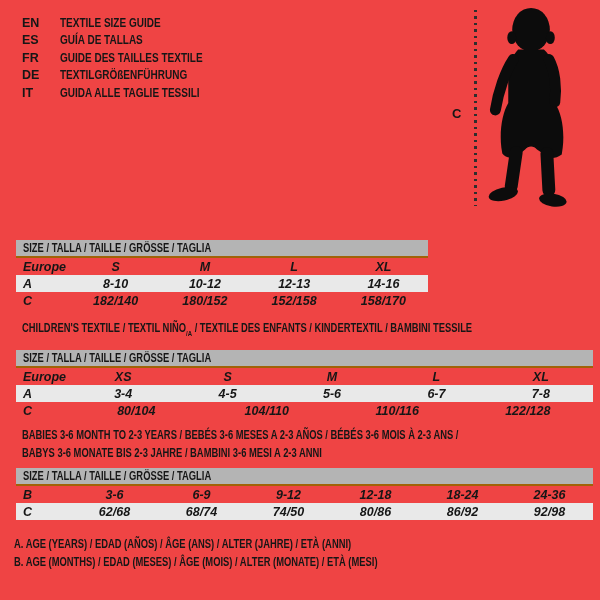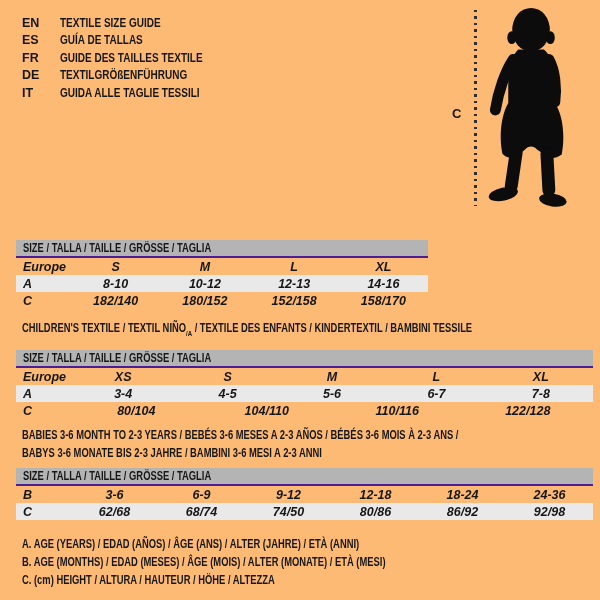--- a/index.html
+++ b/index.html
@@ -1,17 +1,17 @@
 <!DOCTYPE html>
 <html><head>
 <meta charset="utf-8">
 <style>
   html,body{margin:0;padding:0;background:#fff;}
   .canvas{
-    position:relative;width:600px;height:600px;background:#fdba74;overflow:hidden;
+    position:relative;width:600px;height:600px;background:#ef4444;overflow:hidden;
     font-family:"Liberation Sans",sans-serif;font-weight:bold;color:#161616;
     -webkit-font-smoothing:antialiased;
   }
   
   .cond{display:inline-block;transform:scaleX(0.75);transform-origin:0 50%;white-space:nowrap;}
   .cond-wide{display:inline-block;transform:scaleX(0.8);transform-origin:0 50%;white-space:nowrap;}
 
   
   .lang-list{position:absolute;left:22px;top:14px;}
   .lang-row{display:flex;height:17.5px;align-items:center;font-size:12.5px;}
@@ -31,31 +31,31 @@
   .titles-junior{top:213px;}
   .titles-children{top:319px;}
   .titles-babies{top:426px;}
 
   
   .table{position:absolute;left:16px;}
   .table-junior{top:240px;width:412px;}
   .table-children{top:350px;width:577px;}
   .table-babies{top:468px;width:577px;}
   .size-bar{
-    height:16px;background:#b4b4b4;border-bottom:2px solid #4c1d95;
+    height:16px;background:#b4b4b4;border-bottom:2px solid #a16207;
     display:flex;align-items:center;padding-left:7px;font-size:12.5px;
   }
   .trow{display:flex;height:17px;align-items:center;font-size:12.5px;font-style:italic;}
   .trow.shaded{background:#e9e9e9;}
   .tlabel{width:48px;padding-left:7px;text-align:left;}
   .tcell{flex:1;text-align:center;}
   .sub{font-size:8px;vertical-align:sub;}
 
   
-  .legend{position:absolute;left:22px;top:535px;font-size:12.5px;}
+  .legend{position:absolute;left:14px;top:535px;font-size:12.5px;}
   .legend-line{height:18px;line-height:18px;white-space:nowrap;}
 </style>
 </head>
 <body>
 
 <div class="canvas">
 
   <div class="lang-list">
       <div class="lang-row">
         <span class="lang-code">EN</span>
@@ -183,16 +183,15 @@
         <span class="tcell">74/50</span>
         <span class="tcell">80/86</span>
         <span class="tcell">86/92</span>
         <span class="tcell">92/98</span>
       </div>
     </div>
 
   <div class="legend">
       <div class="legend-line"><span class="cond">A. AGE (YEARS) / EDAD (AÑOS) / ÂGE (ANS) / ALTER (JAHRE) / ETÀ (ANNI)</span></div>
       <div class="legend-line"><span class="cond">B. AGE (MONTHS) / EDAD (MESES) / ÂGE (MOIS) / ALTER (MONATE) / ETÀ (MESI)</span></div>
-      <div class="legend-line"><span class="cond">C. (cm) HEIGHT / ALTURA / HAUTEUR / HÖHE / ALTEZZA</span></div>
     </div>
 
 </div>
 
 </body></html>

